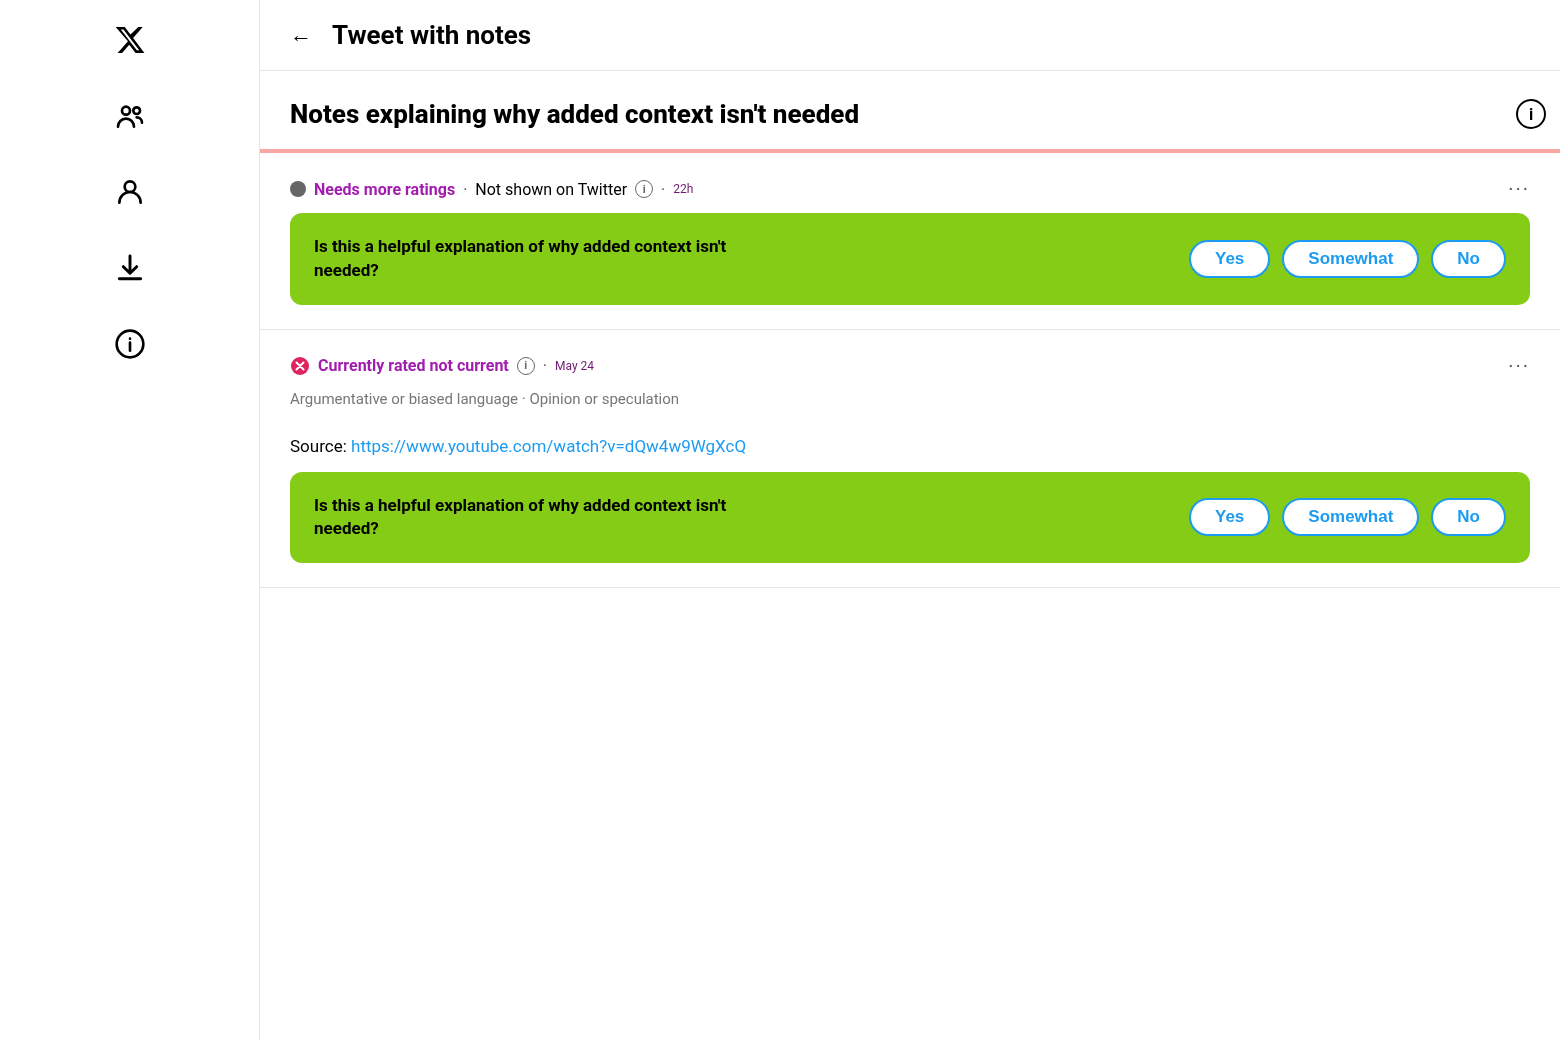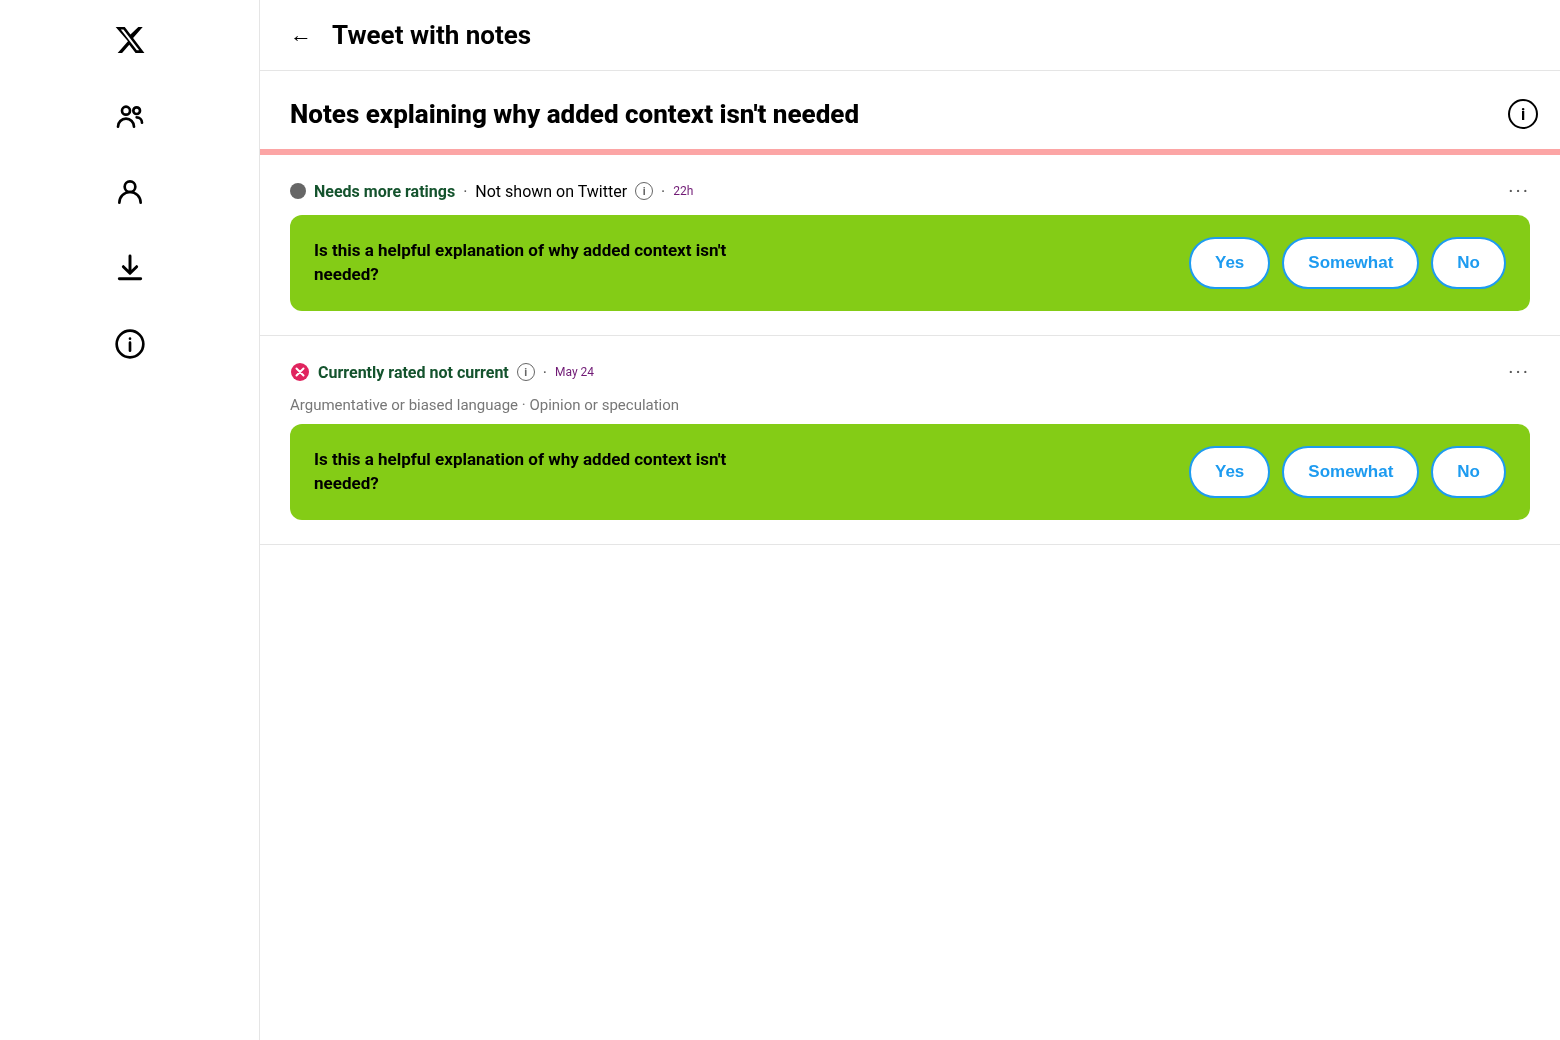--- a/index.html
+++ b/index.html
@@ -62,22 +62,22 @@
       font-size: 26px;
       font-weight: 700;
       color: #000;
     }
 
     
     .section-title-row {
       display: flex;
       align-items: center;
       justify-content: space-between;
-      padding: 28px 22px 20px 30px;
-      border-bottom: 6px solid #fca5a5;
+      padding: 28px 14px 20px 30px;
+      border-bottom: 4px solid #fca5a5;
     }
     .section-title {
       font-size: 26px;
       font-weight: 800;
       color: #000;
     }
     .info-circle {
       width: 30px;
       height: 30px;
       border-radius: 50%;
@@ -110,21 +110,21 @@
     .status-dot {
       width: 16px;
       height: 16px;
       border-radius: 50%;
       background: #666;
       flex-shrink: 0;
     }
     .status-text {
       font-size: 16px;
       font-weight: 700;
-      color: #14532d;
+      color: #a21caf;
     }
     .meta-divider {
       color: #555;
       font-size: 16px;
     }
     .not-shown {
       font-size: 16px;
       font-weight: 400;
       color: #000;
     }
@@ -153,21 +153,21 @@
     }
     .note-text {
       font-size: 17px;
       color: #000;
       line-height: 1.5;
       margin-bottom: 16px;
     }
     .note-tags {
       font-size: 15px;
       color: #777;
-      margin-bottom: 10px;
+      margin-bottom: 28px;
     }
     .note-source {
       font-size: 17px;
       color: #000;
       margin-bottom: 16px;
     }
     .note-source a {
       color: #1d9bf0;
       text-decoration: none;
     }
@@ -187,21 +187,21 @@
       font-weight: 700;
       color: #000;
       max-width: 420px;
       line-height: 1.4;
     }
     .rating-buttons {
       display: flex;
       gap: 12px;
     }
     .rating-btn {
-      padding: 14px 24px;
+      padding: 7px 24px;
       border-radius: 50px;
       border: 2px solid #1d9bf0;
       background: #fff;
       color: #1d9bf0;
       font-size: 17px;
       font-weight: 600;
       cursor: pointer;
     }
 
     
@@ -301,20 +301,23 @@
         <span class="status-text">Currently rated not current</span>
         <div class="info-small">i</div>
         <span class="meta-divider">·</span>
         <span class="timestamp">May 24</span>
       </div>
       <div class="dots-menu">···</div>
     </div>
 
     <div class="note-tags">Argumentative or biased language · Opinion or speculation</div>
 
+    <div class="note-source">
+      <span>Source: </span><a href="#">https://www.youtube.com/watch?v=dQw4w9WgXcQ</a>
+    </div>
 
     <div class="rating-box">
       <div class="rating-question">Is this a helpful explanation of why added context isn't needed?</div>
       <div class="rating-buttons">
         <button class="rating-btn">Yes</button>
         <button class="rating-btn">Somewhat</button>
         <button class="rating-btn">No</button>
       </div>
     </div>
   </div>

